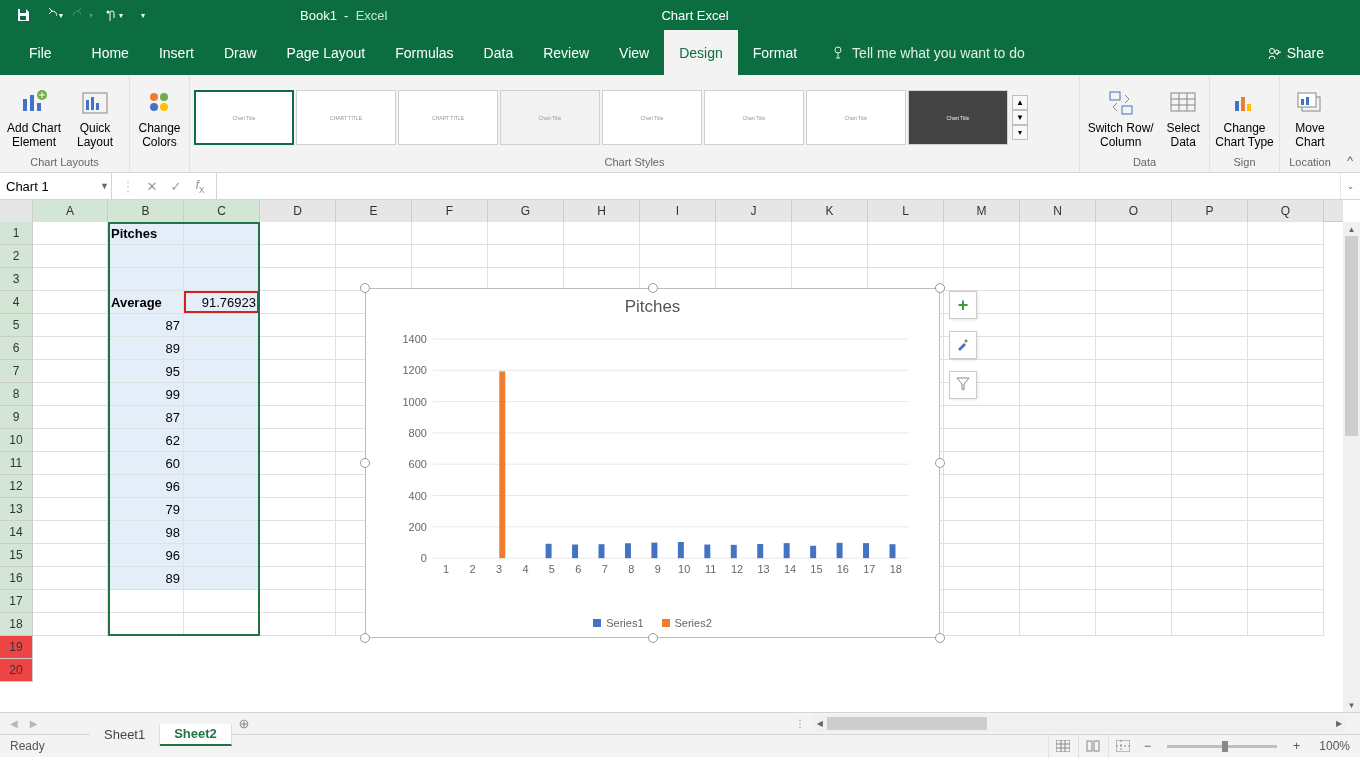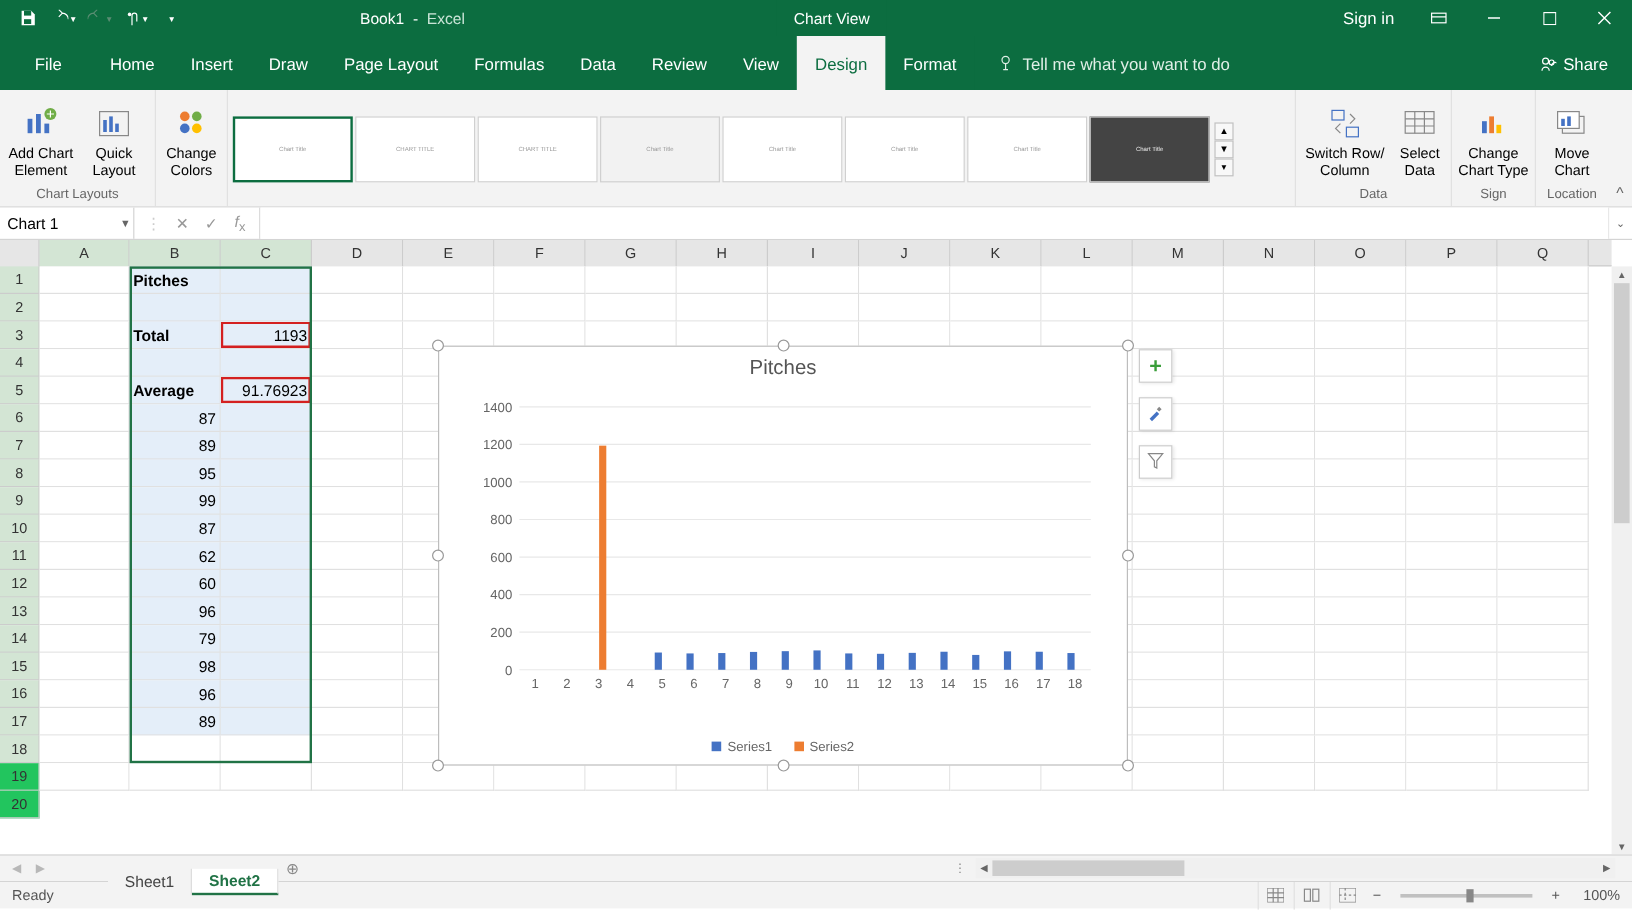--- a/index.html
+++ b/index.html
@@ -19,21 +19,21 @@
 .titlebar .win-btn { width: 46px; height: 30px; display: flex; align-items: center; justify-content: center; cursor: pointer; }
 .titlebar .win-btn svg { stroke: #fff; fill: none; }
 
 
 .ribbon-tabs { height: 45px; background: #0c6d40; display: flex; align-items: center; color: #fff; padding-left: 14px; position: relative; }
 .ribbon-tabs .tab { padding: 0 15px; height: 45px; display: flex; align-items: center; cursor: pointer; font-size: 14px; }
 .ribbon-tabs .tab.file { margin-right: 10px; }
 .ribbon-tabs .tab.active { background: #f3f3f3; color: #0c6d40; }
 .ribbon-tabs .tab.context { background: #0c6d40; color: #fff; }
 .ribbon-tabs .tellme { display: flex; align-items: center; gap: 6px; color: #e0efe7; font-size: 14px; padding-left: 20px; cursor: text; }
-.ribbon-tabs .share { margin-left: auto; margin-right: 20px; display: flex; align-items: center; gap: 6px; font-size: 14px; cursor: pointer; color: #fff; }
+.ribbon-tabs .share { margin-left: auto; margin-right: 36px; display: flex; align-items: center; gap: 6px; font-size: 14px; cursor: pointer; color: #fff; }
 
 
 .ribbon-body { height: 98px; background: #f3f3f3; border-bottom: 1px solid #d4d4d4; display: flex; }
 .ribbon-group { border-right: 1px solid #e1e1e1; display: flex; flex-direction: column; justify-content: space-between; padding: 4px 4px 2px; }
 .ribbon-group .group-content { display: flex; gap: 4px; flex: 1; align-items: center; }
 .ribbon-group .group-label { text-align: center; font-size: 11px; color: #666; padding-bottom: 2px; }
 .big-button { display: flex; flex-direction: column; align-items: center; justify-content: center; width: 60px; cursor: pointer; font-size: 12px; text-align: center; line-height: 14px; gap: 2px; }
 .big-button .big-icon { width: 32px; height: 32px; display: flex; align-items: center; justify-content: center; }
 .style-gallery { display: flex; gap: 2px; align-items: center; }
 .style-thumb { width: 100px; height: 55px; background: #fff; border: 1px solid #d0d0d0; cursor: pointer; position: relative; display: flex; align-items: center; justify-content: center; font-size: 5px; color: #999; }
@@ -53,21 +53,21 @@
 .fb-input { flex: 1; border: none; outline: none; padding: 0 6px; }
 .fb-expand { width: 20px; display: flex; align-items: center; justify-content: center; color: #666; cursor: pointer; font-size: 9px; border-left: 1px solid #e8e8e8; }
 
 
 .grid-area { position: relative; height: 512px; background: #fff; overflow: hidden; }
 .col-headers { position: absolute; top: 0; left: 0; right: 17px; height: 22px; display: flex; background: #e6e6e6; border-bottom: 1px solid #ccc; }
 .corner { width: 33px; height: 22px; border-right: 1px solid #ccc; background: #e6e6e6; }
 .col-h { height: 22px; border-right: 1px solid #ccc; display: flex; align-items: center; justify-content: center; font-size: 12px; color: #333; background: #e6e6e6; }
 .col-h.hl { background: #d3e5d4; }
 .row-headers { position: absolute; top: 22px; left: 0; width: 33px; }
-.row-h { height: 23px; border-right: 1px solid #ccc; border-bottom: 1px solid #ccc; display: flex; align-items: center; justify-content: center; font-size: 12px; color: #333; background: #22c55e; }
+.row-h { height: 23px; border-right: 1px solid #ccc; border-bottom: 1px solid #ccc; display: flex; align-items: center; justify-content: center; font-size: 12px; color: #333; background: #ef4444; }
 .row-h.hl { background: #d3e5d4; }
 .cells { position: absolute; top: 22px; left: 33px; }
 .cell-row { display: flex; height: 23px; }
 .cell { height: 23px; border-right: 1px solid #e0e0e0; border-bottom: 1px solid #e0e0e0; font-size: 13px; display: flex; align-items: center; padding: 0 3px; background: #fff; }
 .cell.sel-range { background: #e4eef9; }
 .cell.bold { font-weight: bold; }
 .cell.right { justify-content: flex-end; }
 .cell.redbox { box-shadow: inset 0 0 0 2px #d42020; }
 .sel-outline { position: absolute; border: 2px solid #217346; pointer-events: none; }
 
@@ -139,45 +139,21 @@
           <circle cx="5" cy="4" r="1.5" fill="#fff"></circle>
         </svg> 
         <span style="font-size:8px;margin-left:2px">▾</span>
       </div>
     <div class="qat-btn">
         <span style="font-size:8px">▾</span>
       </div>
   </div>
   <div class="title-center">
     <span class="doc-title"><span>Book1</span>&nbsp;&nbsp;-&nbsp;&nbsp;<span class="dim">Excel</span></span>
-    <span class="chart-tools">Chart View</span>
-  </div>
-  <div class="right-ctrls">
-    <span class="signin">Sign in</span>
-    <div class="win-btn">
-        <svg width="14" height="10">
-          <rect x="1" y="1" width="12" height="8" stroke="#fff" fill="none"></rect>
-          <path d="M1 4h12" stroke="#fff"></path>
-        </svg>
-      </div>
-    <div class="win-btn">
-        <svg width="12" height="12">
-          <path d="M1 6h10" stroke="#fff" stroke-width="1.2"></path>
-        </svg>
-      </div>
-    <div class="win-btn">
-        <svg width="11" height="11">
-          <rect x="0.5" y="0.5" width="10" height="10" stroke="#fff" fill="none"></rect>
-        </svg>
-      </div>
-    <div class="win-btn">
-        <svg width="12" height="12">
-          <path d="M1 1l10 10M11 1L1 11" stroke="#fff" stroke-width="1.2"></path>
-        </svg>
-      </div>
+    <span class="chart-tools">Chart Excel</span>
   </div>
 </div>
 
 <div class="ribbon-tabs">
   <div class="tab file">File</div>
   <div class="tab">Home</div>
   <div class="tab">Insert</div>
   <div class="tab">Draw</div>
   <div class="tab">Page Layout</div>
   <div class="tab">Formulas</div>
@@ -264,20 +240,21 @@
         <div class="style-thumb">Chart Title</div>
         <div class="style-thumb">Chart Title</div>
         <div class="style-thumb dark" style="color:#eee">Chart Title</div>
         <div class="style-spin">
           <div>▲</div>
           <div>▼</div>
           <div>▾</div>
         </div>
       </div>
     </div>
+    <div class="group-label">Chart Styles</div>
   </div>
 
   <div class="ribbon-group" style="width:130px">
     <div class="group-content">
       <div class="big-button" style="width:74px">
         <div class="big-icon">
             <svg width="28" height="28">
               <rect x="3" y="3" width="10" height="8" fill="none" stroke="#4472c4"></rect>
               <rect x="15" y="17" width="10" height="8" fill="none" stroke="#4472c4"></rect>
               <path d="M18 6l4 4-4 4M10 22l-4-4 4-4" stroke="#888" fill="none"></path>
@@ -412,39 +389,20 @@
         <div class="cell" style="width: 76px;"></div>
         <div class="cell" style="width: 76px;"></div>
         <div class="cell" style="width: 76px;"></div>
         <div class="cell" style="width: 76px;"></div>
         <div class="cell" style="width: 76px;"></div>
       </div>
       <div class="cell-row">
         <div class="cell" style="width: 75px;"></div>
         <div class="cell sel-range" style="width: 76px;"></div>
         <div class="cell sel-range" style="width: 76px;"></div>
-        <div class="cell" style="width: 76px;"></div>
-        <div class="cell" style="width: 76px;"></div>
-        <div class="cell" style="width: 76px;"></div>
-        <div class="cell" style="width: 76px;"></div>
-        <div class="cell" style="width: 76px;"></div>
-        <div class="cell" style="width: 76px;"></div>
-        <div class="cell" style="width: 76px;"></div>
-        <div class="cell" style="width: 76px;"></div>
-        <div class="cell" style="width: 76px;"></div>
-        <div class="cell" style="width: 76px;"></div>
-        <div class="cell" style="width: 76px;"></div>
-        <div class="cell" style="width: 76px;"></div>
-        <div class="cell" style="width: 76px;"></div>
-        <div class="cell" style="width: 76px;"></div>
-      </div>
-      <div class="cell-row">
-        <div class="cell" style="width: 75px;"></div>
-        <div class="cell sel-range bold" style="width: 76px;">Total</div>
-        <div class="cell sel-range right redbox" style="width: 76px;">1193</div>
         <div class="cell" style="width: 76px;"></div>
         <div class="cell" style="width: 76px;"></div>
         <div class="cell" style="width: 76px;"></div>
         <div class="cell" style="width: 76px;"></div>
         <div class="cell" style="width: 76px;"></div>
         <div class="cell" style="width: 76px;"></div>
         <div class="cell" style="width: 76px;"></div>
         <div class="cell" style="width: 76px;"></div>
         <div class="cell" style="width: 76px;"></div>
         <div class="cell" style="width: 76px;"></div>

